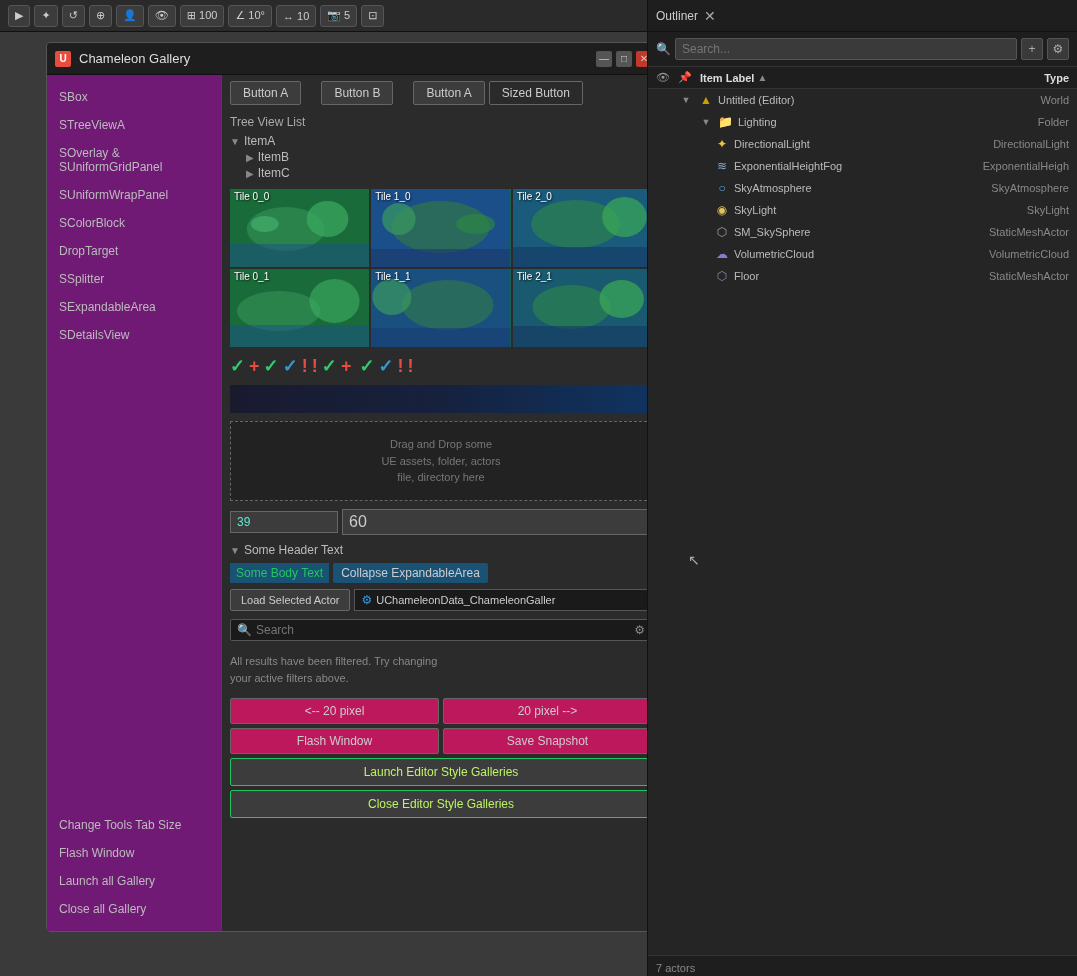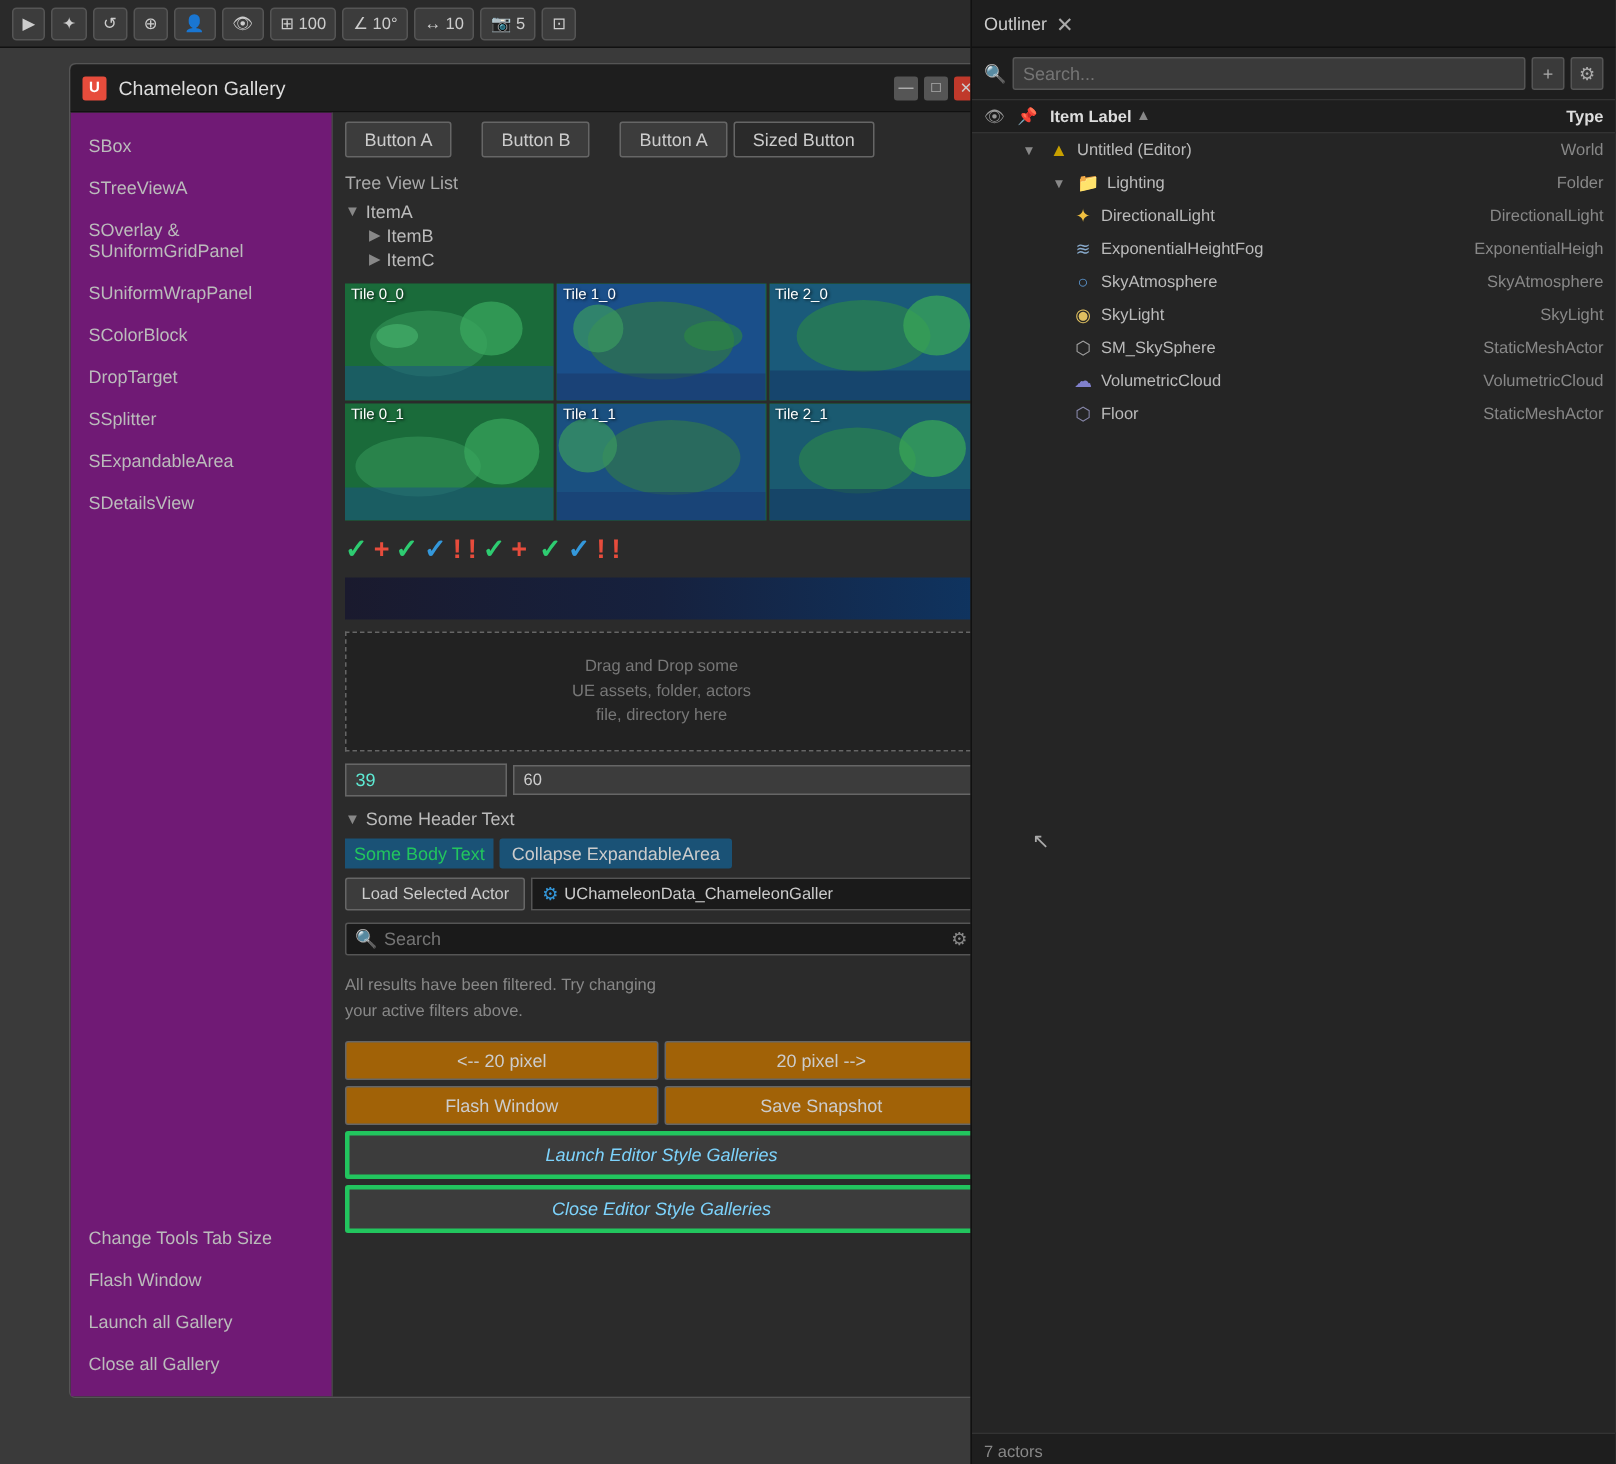--- a/index.html
+++ b/index.html
@@ -236,21 +236,21 @@
       color: #5eead4;
       padding: 3px 6px;
       font-size: 12px;
     }
     .splitter-right {
       flex: 1;
       background: #3c3c3c;
       border: 1px solid #666;
       color: #ccc;
       padding: 3px 6px;
-      font-size: 11px;
+      font-size: 16px;
     }
 
     
     .expandable-header {
       padding: 4px 8px;
       display: flex;
       align-items: center;
       gap: 4px;
       color: #bbb;
       font-size: 12px;
@@ -351,40 +351,39 @@
       padding: 4px 8px;
       display: flex;
       flex-direction: column;
       gap: 4px;
     }
     .btn-pair {
       display: flex;
       gap: 4px;
     }
     .pixel-btn {
-      background: #a16207;
+      background: #be185d;
       border: 1px solid #666;
       color: #ccc;
       padding: 5px 12px;
       font-size: 12px;
       cursor: pointer;
       border-radius: 2px;
       flex: 1;
     }
     .full-btn {
       background: #3c3c3c;
-      border: 3px solid #22c55e;
-      color: #7dd3fc;
+      border: 1px solid #22c55e;
+      color: #bef264;
       padding: 6px 12px;
       font-size: 12px;
       cursor: pointer;
       border-radius: 2px;
       width: 100%;
       text-align: center;
-      font-style: italic;
     }
     .sidebar-label-item {
       padding: 7px 12px;
       color: #bbb;
       font-size: 12px;
       cursor: pointer;
     }
 
     
     .outliner-panel {

